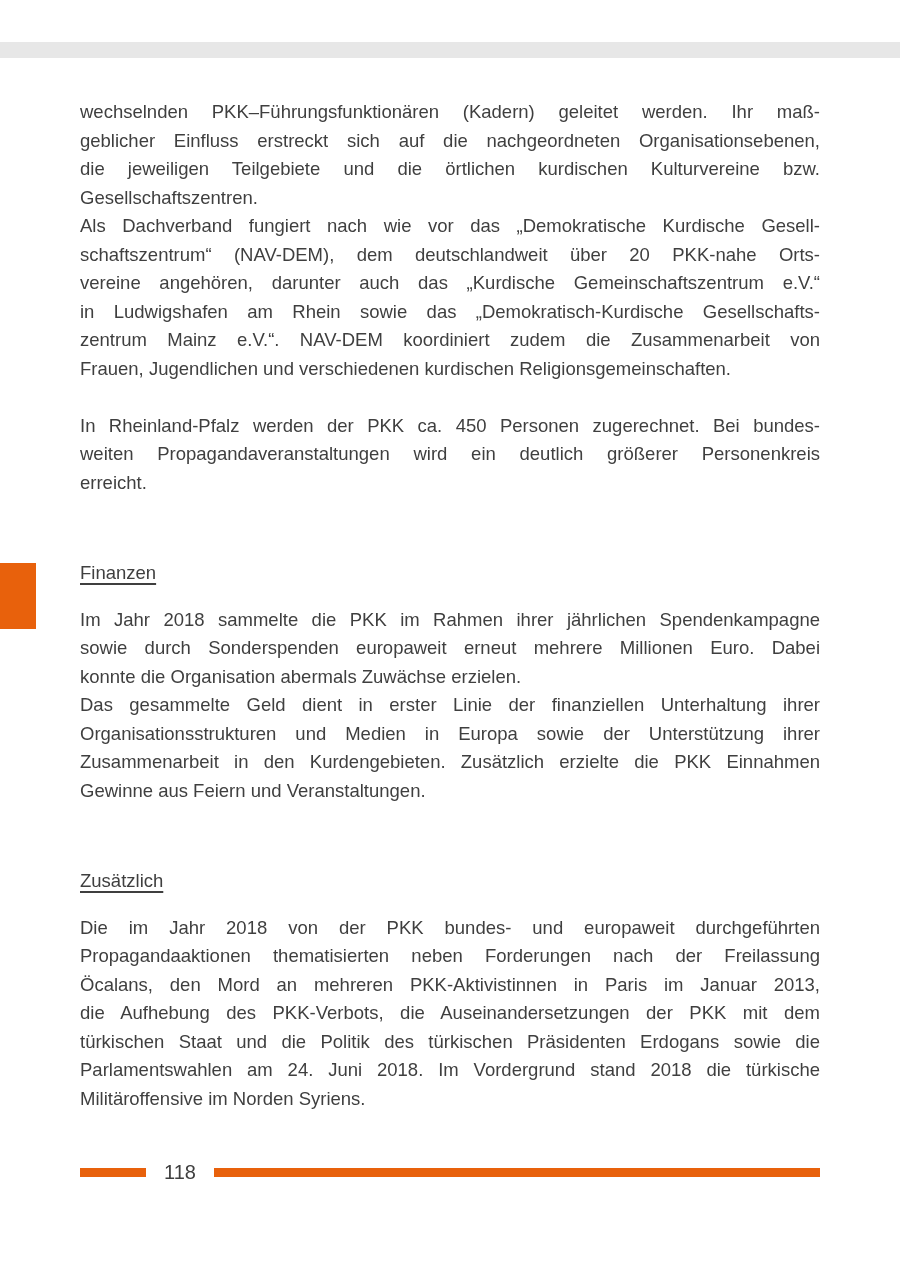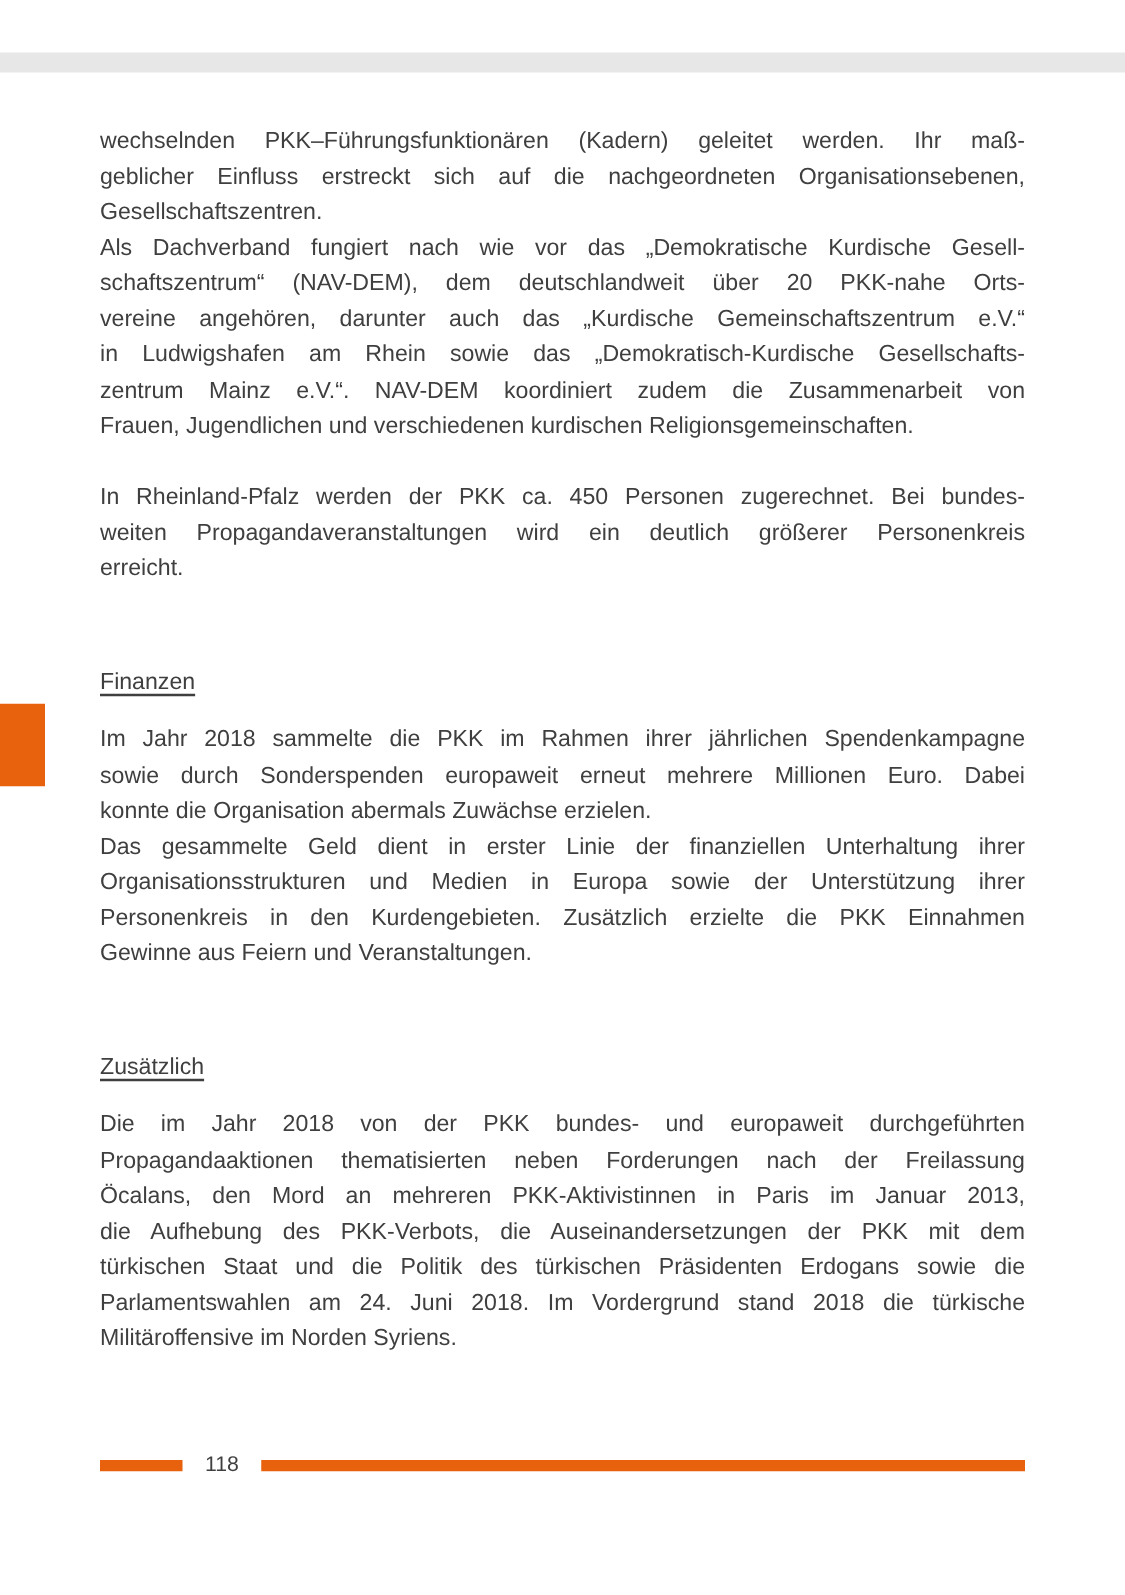--- a/index.html
+++ b/index.html
@@ -69,35 +69,36 @@
     align-items: center;
   }
   .footer-bar {
     height: 9px;
     background: var(--accent, #e8610c);
   }
   .footer-bar-left { width: 66px; }
   .footer-bar-right { flex: 1; }
   .page-number {
     margin: 0 18px;
-    font-size: 17px;
+    font-size: 20px;
     color: var(--text, #3f3f3f);
   }
 </style>
 </head>
 <body>
 
 <div class="page">
   <div class="top-bar"></div>
   <div class="accent-block"></div>
 
   <div class="content" id="content">
       <div class="paragraph">
         <div class="line just">wechselnden PKK–Führungsfunktionären (Kadern) geleitet werden. Ihr maß-</div>
         <div class="line just">geblicher Einfluss erstreckt sich auf die nachgeordneten Organisationsebenen,</div>
+        <div class="line just">die jeweiligen Teilgebiete und die örtlichen kurdischen Kulturvereine bzw.</div>
         <div class="line">Gesellschaftszentren.</div>
       </div>
       <div class="paragraph">
         <div class="line just">Als Dachverband fungiert nach wie vor das „Demokratische Kurdische Gesell-</div>
         <div class="line just">schaftszentrum“ (NAV-DEM), dem deutschlandweit über 20 PKK-nahe Orts-</div>
         <div class="line just">vereine angehören, darunter auch das „Kurdische Gemeinschaftszentrum e.V.“</div>
         <div class="line just">in Ludwigshafen am Rhein sowie das „Demokratisch-Kurdische Gesellschafts-</div>
         <div class="line just">zentrum Mainz e.V.“. NAV-DEM koordiniert zudem die Zusammenarbeit von</div>
         <div class="line">Frauen, Jugendlichen und verschiedenen kurdischen Religionsgemeinschaften.</div>
       </div>
@@ -108,21 +109,21 @@
       </div>
       <div class="heading"><span class="heading-text">Finanzen</span></div>
       <div class="paragraph">
         <div class="line just">Im Jahr 2018 sammelte die PKK im Rahmen ihrer jährlichen Spendenkampagne</div>
         <div class="line just">sowie durch Sonderspenden europaweit erneut mehrere Millionen Euro. Dabei</div>
         <div class="line">konnte die Organisation abermals Zuwächse erzielen.</div>
       </div>
       <div class="paragraph">
         <div class="line just">Das gesammelte Geld dient in erster Linie der finanziellen Unterhaltung ihrer</div>
         <div class="line just">Organisationsstrukturen und Medien in Europa sowie der Unterstützung ihrer</div>
-        <div class="line just">Personenkreis in den Kurdengebieten. Zusätzlich erzielte die PKK Einnahmen</div>
+        <div class="line just">Zusammenarbeit in den Kurdengebieten. Zusätzlich erzielte die PKK Einnahmen</div>
         <div class="line">Gewinne aus Feiern und Veranstaltungen.</div>
       </div>
       <div class="heading"><span class="heading-text">Zusätzlich</span></div>
       <div class="paragraph">
         <div class="line just">Die im Jahr 2018 von der PKK bundes- und europaweit durchgeführten</div>
         <div class="line just">Propagandaaktionen thematisierten neben Forderungen nach der Freilassung</div>
         <div class="line just">Öcalans, den Mord an mehreren PKK-Aktivistinnen in Paris im Januar 2013,</div>
         <div class="line just">die Aufhebung des PKK-Verbots, die Auseinandersetzungen der PKK mit dem</div>
         <div class="line just">türkischen Staat und die Politik des türkischen Präsidenten Erdogans sowie die</div>
         <div class="line just">Parlamentswahlen am 24. Juni 2018. Im Vordergrund stand 2018 die türkische</div>

